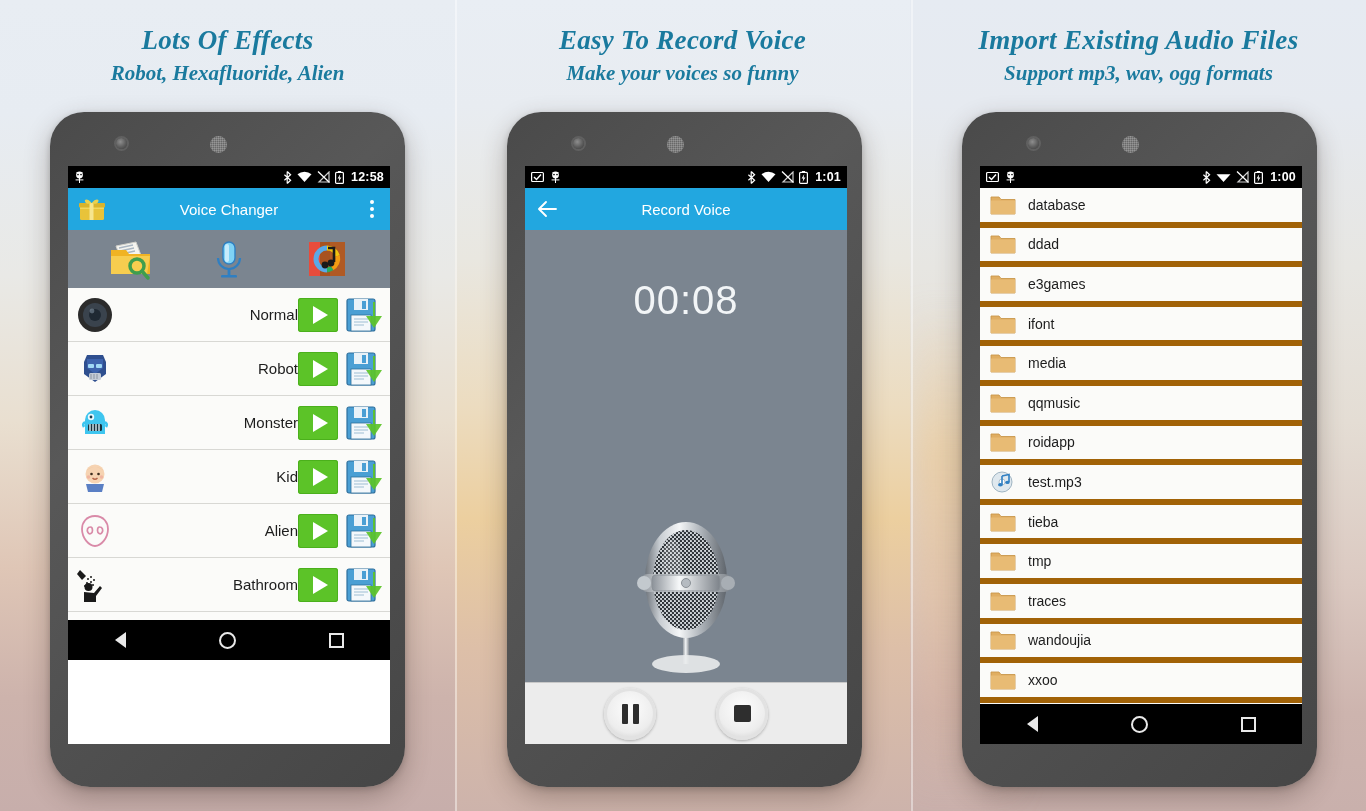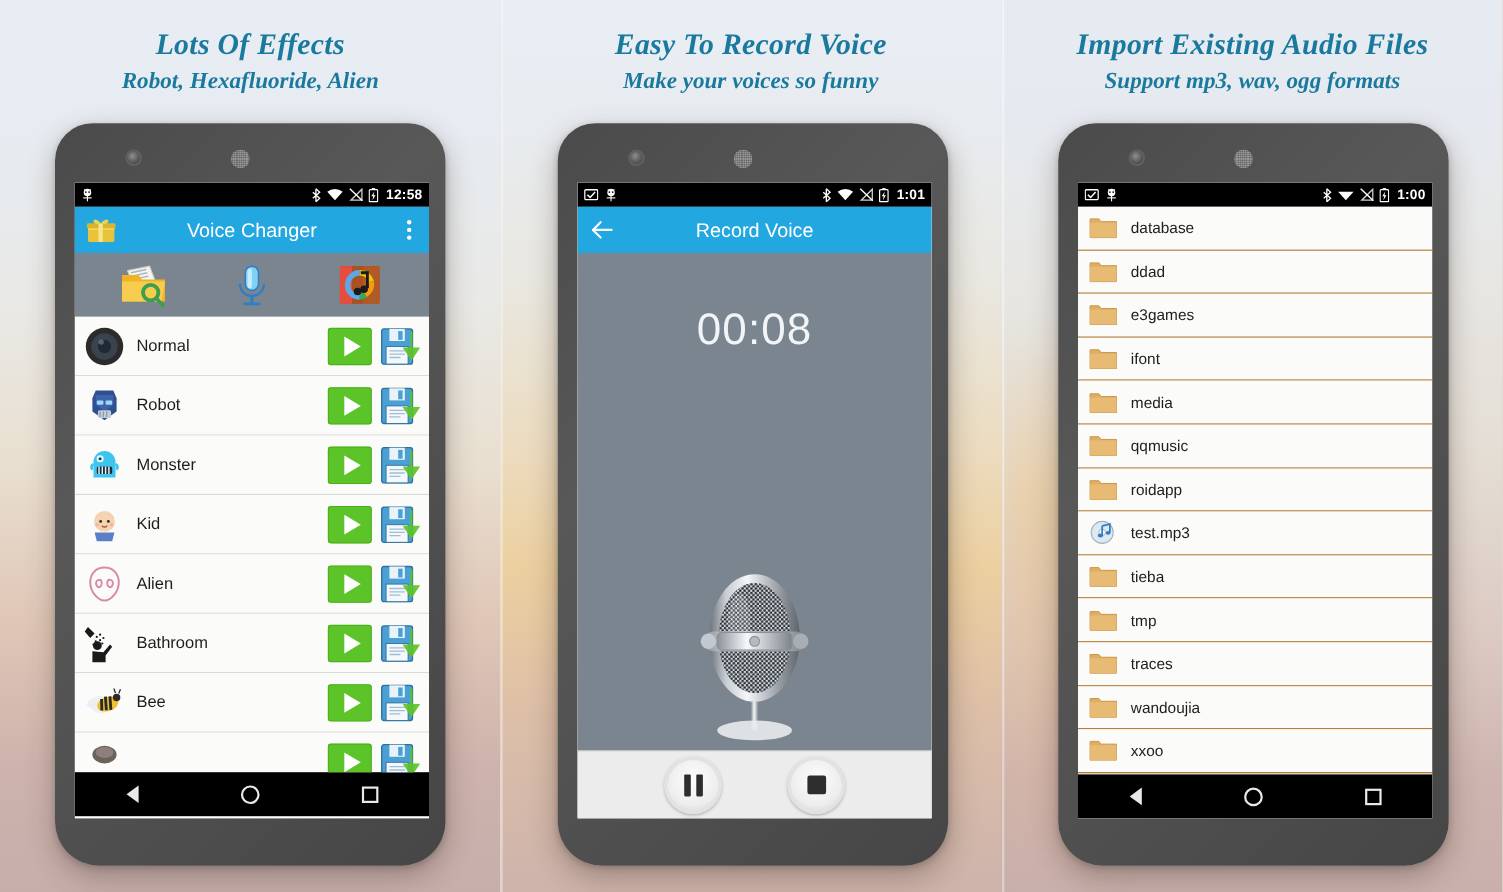--- a/index.html
+++ b/index.html
@@ -108,39 +108,39 @@
   .sb-icon { display: inline-flex; align-items: center; }
   .sb-time { font-size: 12.5px; font-weight: bold; letter-spacing: .2px; margin-left: 2px; }
 
   
   .appbar {
     height: 42px; background: #22a7e0; position: relative;
     display: flex; align-items: center; padding: 0 10px;
   }
   .appbar .title {
     position: absolute; left: 0; right: 0; text-align: center;
-    color: #fff; font-size: 18px; font-weight: 400;
+    color: #fff; font-size: 15px; font-weight: 400;
   }
   .gift-icon { width: 28px; height: 26px; position: relative; z-index: 2; }
   .back-arrow { width: 26px; height: 26px; position: relative; z-index: 2; }
   .overflow {
     margin-left: auto; z-index: 2; display: flex; flex-direction: column;
     gap: 3px; align-items: center; padding: 2px 6px;
   }
   .overflow i { width: 4px; height: 4px; background: #fff; border-radius: 50%; display: block; }
 
   
   .tool-row {
     height: 58px; background: #7b8590; display: flex;
     align-items: center; justify-content: space-around; padding: 0 14px;
   }
   .tool-btn { width: 50px; height: 46px; position: relative; }
 
   
-  .fx-list { background: #fbfbf9; height: 414px; overflow: hidden; }
+  .fx-list { background: #fbfbf9; height: 332px; overflow: hidden; text-align: right; }
   .fx-row {
     height: 54px; display: flex; align-items: center;
     border-bottom: 1px solid #d8d8d4; padding-left: 8px; background: #fbfbf9;
   }
   .fx-thumb { width: 38px; height: 38px; flex: 0 0 38px; position: relative; }
   .fx-name { margin-left: 10px; font-size: 15px; color: #1d1d1d; flex: 1; }
   .btn-play {
     width: 40px; height: 34px; background: #5cc328; border-radius: 3px;
     display: flex; align-items: center; justify-content: center; flex: 0 0 40px;
     box-shadow: inset 0 0 0 1px #4bb01c;
@@ -186,21 +186,21 @@
     display: flex; align-items: center; justify-content: center;
   }
   .pause-bars { display: flex; gap: 5px; }
   .pause-bars i { width: 6px; height: 20px; background: #2e2e2e; display: block; border-radius: 1px; }
   .stop-sq { width: 17px; height: 17px; background: #2e2e2e; border-radius: 2px; }
 
   
   .file-list { background: #fbfbf9; height: 516px; overflow: hidden; }
   .file-row {
     height: 39.6px; display: flex; align-items: center;
-    border-bottom: 1px solid #a16207; padding-left: 10px; background: #fbfbf9;
+    border-bottom: 6px solid #a16207; padding-left: 10px; background: #fbfbf9;
   }
   .file-icon { width: 26px; height: 22px; flex: 0 0 26px; position: relative; }
   .file-name { margin-left: 12px; font-size: 14px; color: #1d1d1d; }
 
   svg { display: block; }
 </style>
 </head>
 <body>
 
 <div class="panels">

